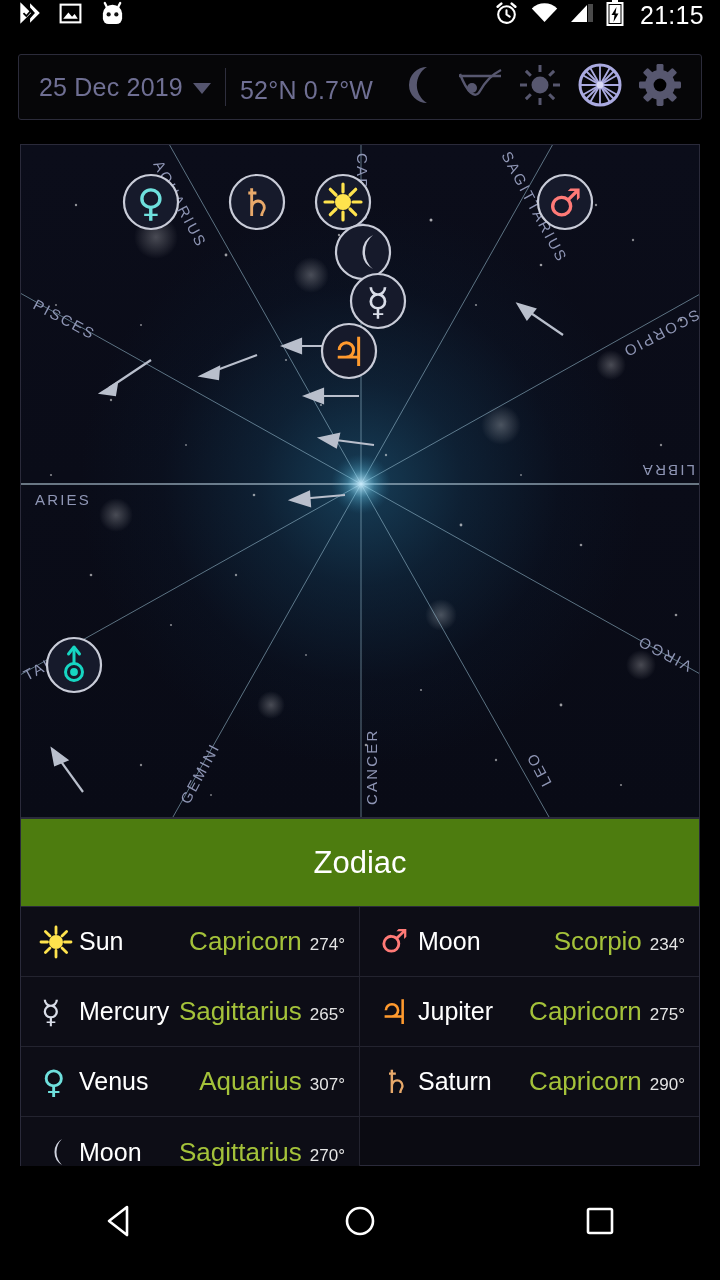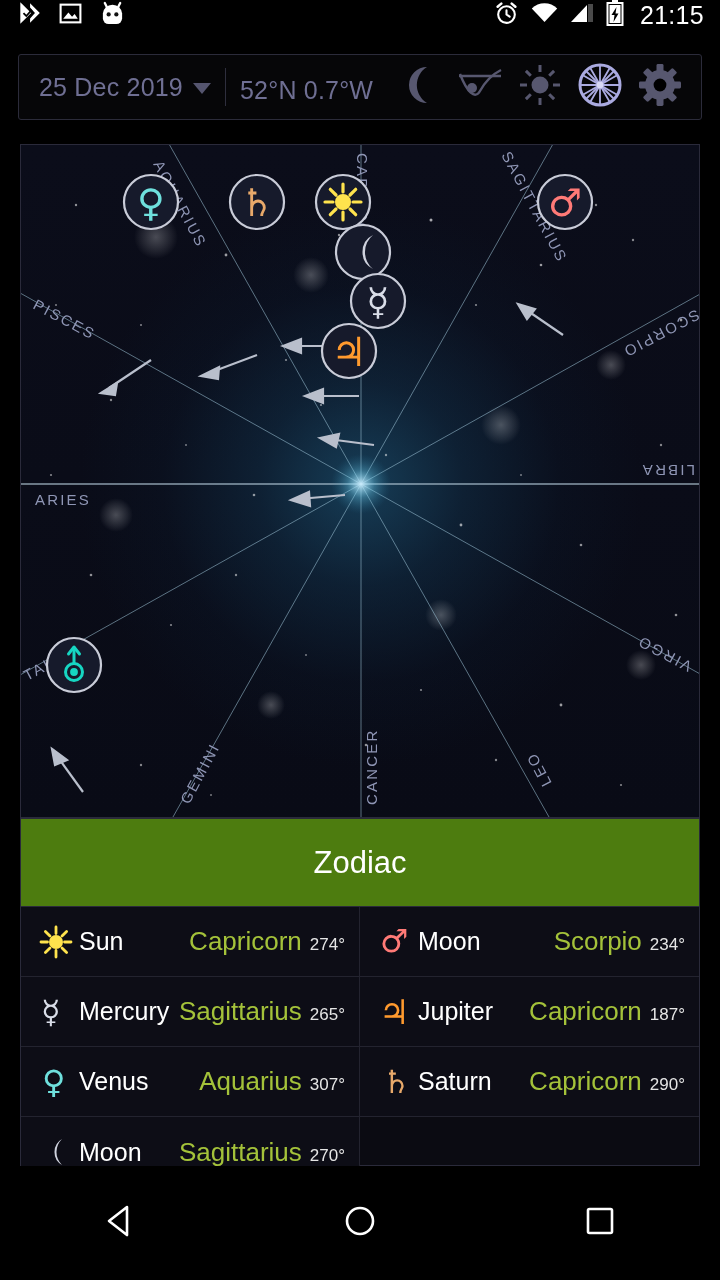--- a/index.html
+++ b/index.html
@@ -456,21 +456,21 @@
       </div>
       <div class="cell">
         <span class="cell-ico">
           <svg width="34" height="34" viewBox="0 0 34 34">
               <text x="1" y="29" font-size="34" fill="#ff9a2e" font-family="DejaVu Sans, sans-serif">♃</text>
             </svg>
         </span>
         <span class="cell-body">Jupiter</span>
         <span class="cell-right">
           <span class="sign">Capricorn</span>
-          <span class="deg">187°</span>
+          <span class="deg">275°</span>
         </span>
       </div>
 
       <div class="cell left">
         <span class="cell-ico">
           <svg width="34" height="34" viewBox="0 0 34 34">
               <text x="3" y="28" font-size="32" fill="#6fe0dd" font-family="DejaVu Sans, sans-serif">♀</text>
             </svg>
         </span>
         <span class="cell-body">Venus</span>

